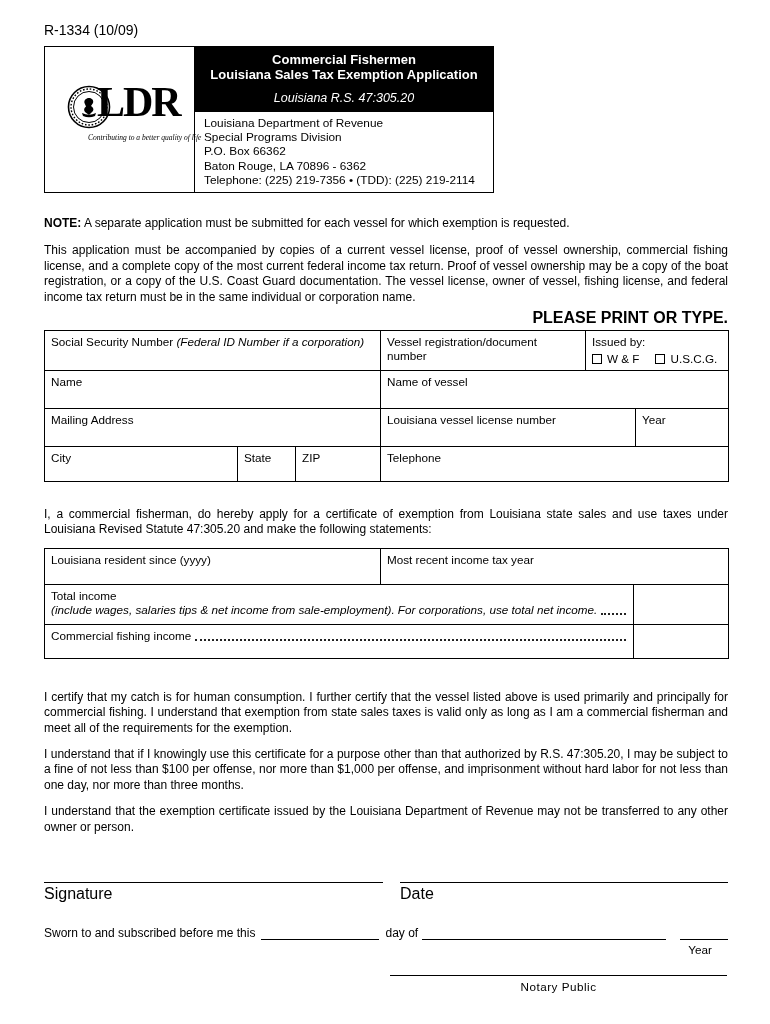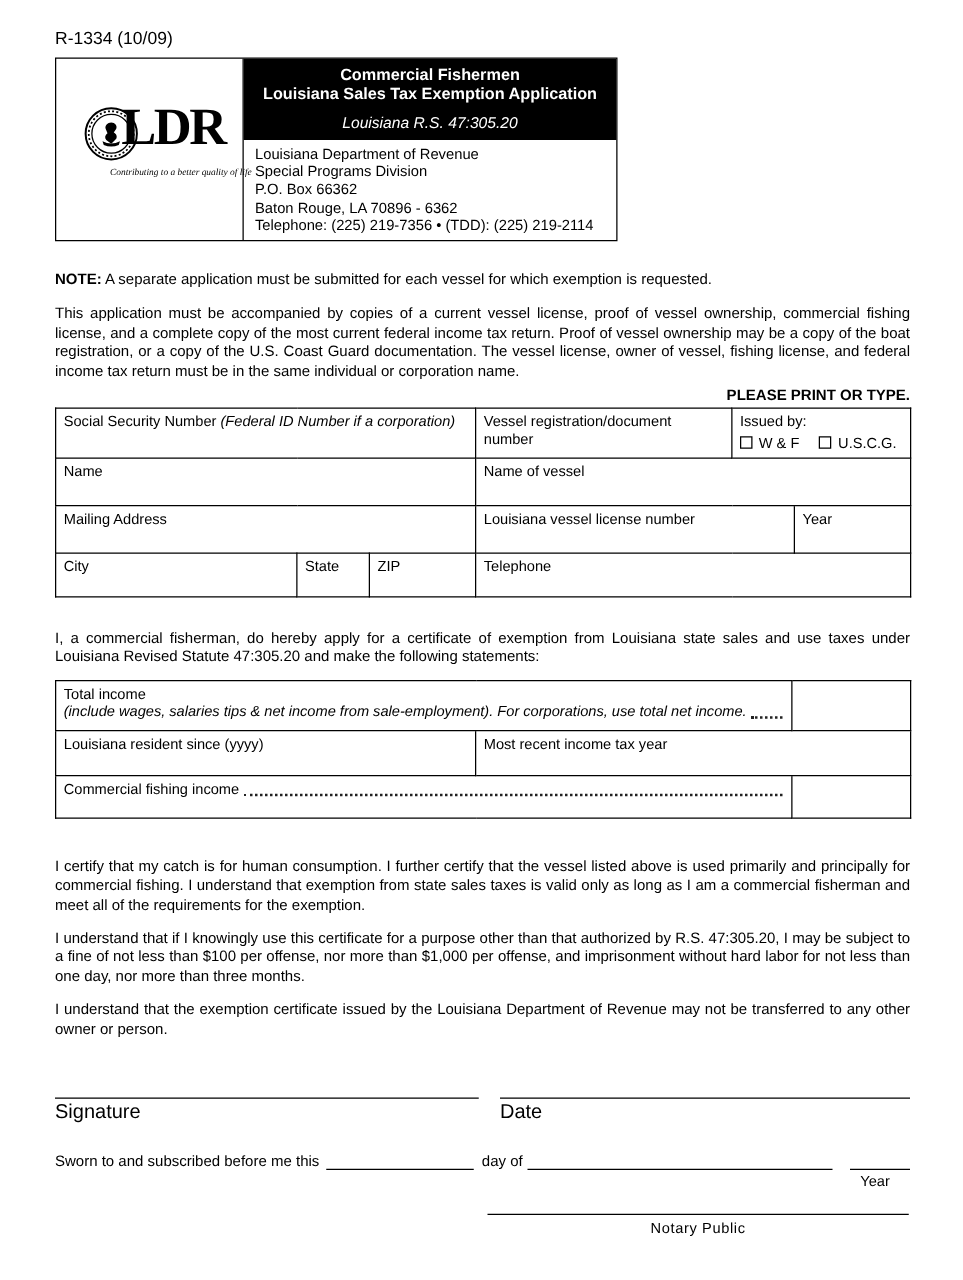--- a/index.html
+++ b/index.html
@@ -30,21 +30,21 @@
   .header-right { flex:1; border-left:1.5px solid #000; display:flex; flex-direction:column; }
   .title-bar { background:#000; color:#fff; text-align:center; padding:5px 2px 7px; }
   .title-line { font-weight:bold; font-size:13px; line-height:15px; }
   .statute-line { font-style:italic; font-size:12.5px; margin-top:9px; }
   .address-block { padding:4px 9px 5px; font-size:11.8px; line-height:14.2px; }
 
   
   .para { font-size:12px; line-height:15.4px; text-align:justify; }
   .note-para { margin-bottom:12px; text-align:left; }
   .intro-para { margin-bottom:4px; }
-  .print-type { font-weight:bold; font-size:12px; text-align:right; margin:2px 0 3px; }
+  .print-type { font-weight:bold; font-size:16px; text-align:right; margin:2px 0 3px; }
   b.inline-label { font-weight:bold;text-align:right; }
 
   
   table.form-table { border-collapse:collapse; width:684px; table-layout:fixed; }
   table.form-table td {
     border:1.5px solid #000; vertical-align:top;
     padding:4px 6px; font-size:11.7px; line-height:14px;
   }
   .it { font-style:italic; }
   .checkbox-row { margin-top:3px; white-space:nowrap; }
@@ -163,34 +163,34 @@
 
   <p class="para statement-para">I, a commercial fisherman, do hereby apply for a certificate of exemption from Louisiana state sales and use taxes under Louisiana Revised Statute 47:305.20 and make the following statements:</p>
 
   <table class="form-table">
     <colgroup>
       <col style="width:336px">
         <col style="width:253px">
         <col style="width:95px">
     </colgroup>
     <tbody>
-        <tr style="height:40px">
+        <tr style="height:36px">
+      <td><span>Louisiana resident since (yyyy)</span></td>
+      <td colspan="2"><span>Most recent income tax year</span></td>
+    </tr>
+    <tr style="height:40px">
       <td colspan="2">
         <div>Total income</div>
         <div class="leader-line">
               <span class="it">(include wages, salaries tips &amp; net income from sale-employment). For corporations, use total net income.</span>
               <span class="leader"></span>
             </div>
       </td>
       <td></td>
     </tr>
-    <tr style="height:36px">
-      <td><span>Louisiana resident since (yyyy)</span></td>
-      <td colspan="2"><span>Most recent income tax year</span></td>
-    </tr>
     <tr style="height:34px">
       <td colspan="2">
         <div class="leader-line">
               <span>Commercial fishing income</span>
               <span class="leader"></span>
             </div>
       </td>
       <td></td>
     </tr>
   </tbody>

